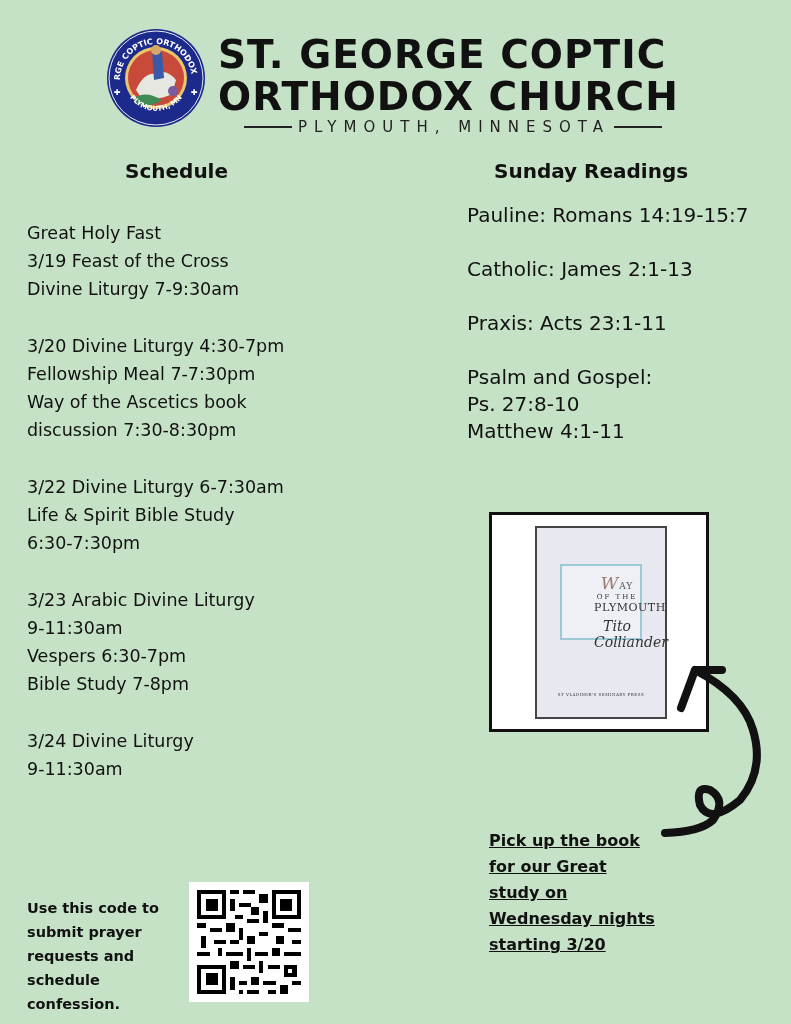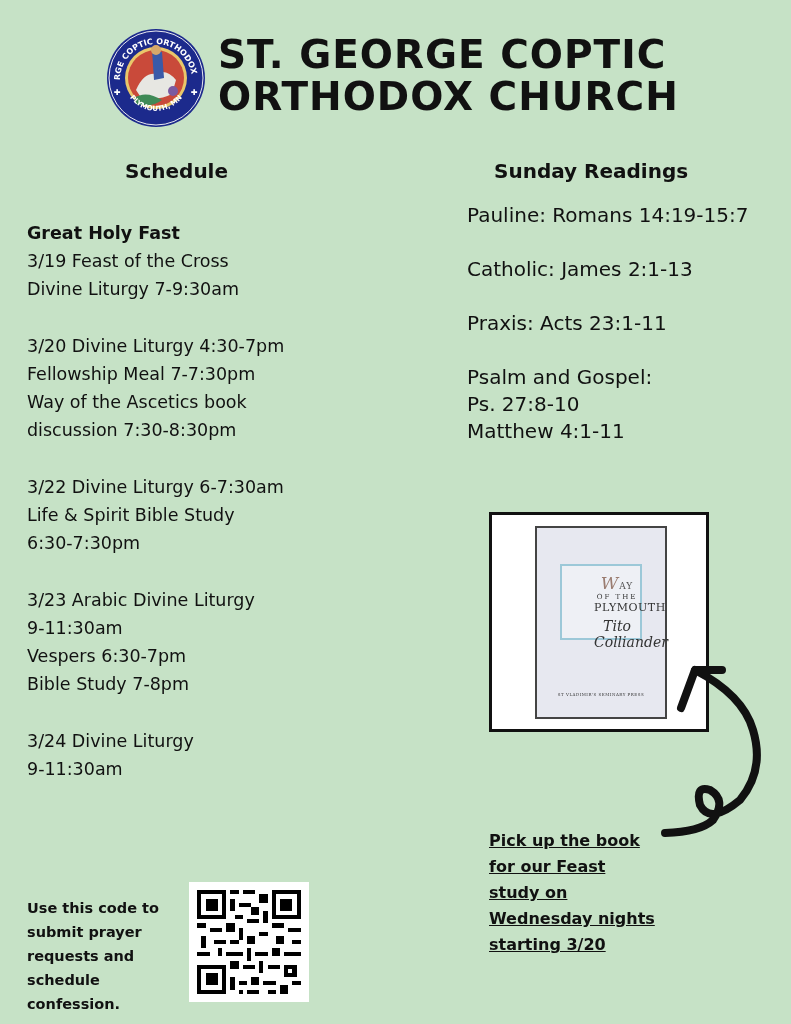--- a/index.html
+++ b/index.html
@@ -21,21 +21,21 @@
   .subtitle-row { display: flex; align-items: center; justify-content: center; margin-top: 0px; }
   .rule { height: 2px; background: #222; width: 48px; }
   .subtitle {
     font-family: "DejaVu Sans", sans-serif; font-size: 15px; letter-spacing: 7px;
     padding: 0 4px 0 6px; color: #222; white-space: nowrap;
   }
   .section-title {
     position: absolute; font-weight: bold; font-size: 20px; color: #111;
   }
   .col-text { position: absolute; font-size: 17.5px; line-height: 28.2px; color: #111; }
-  .col-text .bold { font-weight: bold; }
+  .col-text .bold { font-weight: normal; }
   .blank { height: 28.2px; }
   .book-frame {
     position: absolute; left: 489px; top: 512px; width: 220px; height: 220px;
     background: #fff; border: 3px solid #111; box-sizing: border-box;
   }
   .book-cover {
     position: absolute; left: 43px; top: 11px; width: 132px; height: 193px;
     background: #e7e8f0; border: 2px solid #444; box-sizing: border-box;
   }
   .cover-label {
@@ -90,20 +90,25 @@
     </text>
     <text font-size="7" fill="#fff" font-weight="bold" font-family="DejaVu Sans, sans-serif">
       <textPath href="#arcBot" startOffset="50%" text-anchor="middle">PLYMOUTH, MN</textPath>
     </text>
     <text x="8" y="67" font-size="8" fill="#fff" font-weight="bold">✚</text>
     <text x="85" y="67" font-size="8" fill="#fff" font-weight="bold">✚</text>
   </svg>
   <div class="title-block">
     <div class="title-line" style="text-transform:uppercase;">St. George Coptic</div>
     <div class="title-line" style="text-transform:uppercase;">Orthodox Church</div>
+    <div class="subtitle-row">
+      <div class="rule"></div>
+      <div class="subtitle" style="text-transform:uppercase;">Plymouth, Minnesota</div>
+      <div class="rule"></div>
+    </div>
   </div>
 </div>
 
 <div class="section-title" style="left:125px; top:159px;">Schedule</div>
 <div class="col-text" style="left:27px; top:219px; width:320px;">
   <div class="bold">Great Holy Fast</div>
   <div>3/19 Feast of the Cross</div>
   <div>Divine Liturgy 7-9:30am</div>
   <div class="blank"></div>
   <div>3/20 Divine Liturgy 4:30-7pm</div>
@@ -149,21 +154,21 @@
   </div>
 </div>
 
 <svg class="arrow" viewBox="0 0 120 200">
   <path d="M10 183 Q45 182 58 170 Q72 150 55 140 Q40 135 45 155 Q55 175 85 150 Q110 120 98 80 Q88 45 40 20" fill="none" stroke="#111" stroke-width="8" stroke-linecap="round"></path>
   <path d="M26 58 L40 20 L67 20" fill="none" stroke="#111" stroke-width="8" stroke-linecap="round" stroke-linejoin="round"></path>
 </svg>
 
 <div class="pickup">
   <div>Pick up the book</div>
-  <div>for our Feast</div>
+  <div>for our Great</div>
   <div>study on</div>
   <div>Wednesday nights</div>
   <div>starting 3/20</div>
 </div>
 
 <div class="qr-text">
   <div>Use this code to</div>
   <div>submit prayer</div>
   <div>requests and</div>
   <div>schedule</div>

